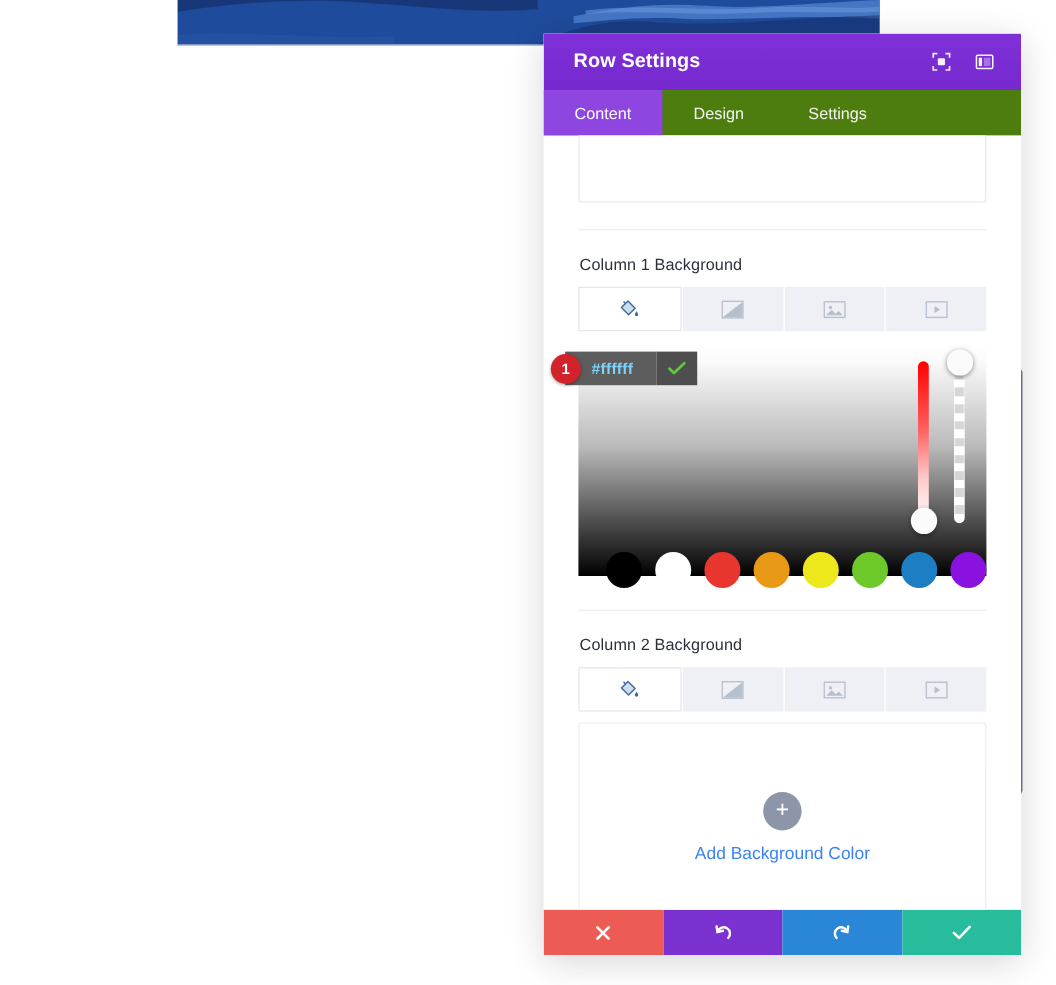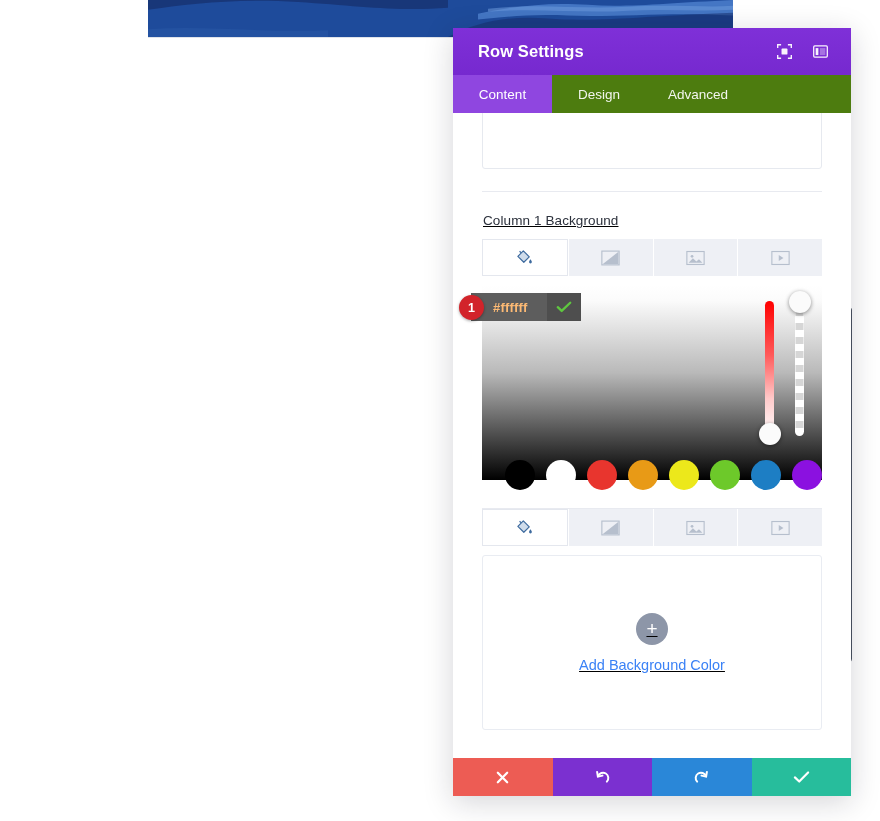--- a/index.html
+++ b/index.html
@@ -118,21 +118,20 @@
   .tab-design-w  { width: 94px; }
   .tab-adv-w     { width: 104px; }
 
   
   .modal-body {
     flex: 1 1 auto;
     position: relative;
     background: #ffffff;
     padding: 0 29px;
     overflow: hidden;
-    text-decoration: underline;
   }
 
   .top-empty-box {
     margin-top: -12px;
     height: 68px;
     border: 1px solid #e6e9ef;
     border-radius: 3px;
     background: #fff;
   }
 
@@ -200,21 +199,21 @@
     justify-content: center;
     position: absolute;
     left: -12px;
     top: 2px;
     z-index: 6;
     box-shadow: 0 1px 3px rgba(0,0,0,.35);
   }
   .hex-field {
     width: 76px;
     background: #5d5d5d;
-    color: #fdba74;
+    color: #7dd3fc;
     font-size: 13px;
     font-weight: bold;
     font-family: "Liberation Sans", sans-serif;
     border: none;
     outline: none;
     padding-left: 22px;
     letter-spacing: .2px;
   }
   .hex-confirm {
     width: 34px;
@@ -361,21 +360,21 @@
           <rect x="2" y="3.5" width="16" height="13" rx="1.2"></rect>
           <rect x="4.3" y="6" width="3.2" height="8.2" fill="#ffffff" stroke="none"></rect>
           <rect x="9.3" y="6" width="6.4" height="8.2" fill="#ffffff" stroke="none" opacity="0.35"></rect>
         </svg>
       </div>
     </div>
 
     <div class="tabs">
       <div class="tab active tab-content-w">Content</div>
       <div class="tab tab-design-w">Design</div>
-      <div class="tab tab-adv-w">Advanced</div>
+      <div class="tab tab-adv-w">Settings</div>
     </div>
 
     <div class="modal-body">
 
       <div class="top-empty-box"></div>
       <div class="divider"></div>
 
       <div class="section-label">Column 1 Background</div>
 
       <div class="bgtabs">
@@ -434,20 +433,21 @@
           <div class="swatch" style="background:#e89a16"></div>
           <div class="swatch" style="background:#ece81b"></div>
           <div class="swatch" style="background:#6dc92a"></div>
           <div class="swatch" style="background:#1d7ec4"></div>
           <div class="swatch" style="background:#8b11e0"></div>
         </div>
       </div>
 
       <div class="picker-underline"></div>
 
+      <div class="section-label">Column 2 Background</div>
 
       <div class="bgtabs">
         <div class="bgtab active">
           <svg width="17" height="17" viewBox="0 0 20 20" fill="none" stroke="#3d6a9e" stroke-width="1.4" stroke-linejoin="round">
             <path d="M8.6,2.2 L15.6,9.2 L9.2,15.6 L2.2,8.6 Z" fill="#cfdceb"></path>
             <path d="M6.2,4.6 L4.2,2.6"></path>
             <path d="M17,12.2 C17,12.2 18.6,14.2 18.6,15.4 C18.6,16.4 17.9,17.1 17,17.1 C16.1,17.1 15.4,16.4 15.4,15.4 C15.4,14.2 17,12.2 17,12.2 Z" fill="#3d6a9e" stroke="none"></path>
           </svg>
         </div>
         <div class="bgtab">

